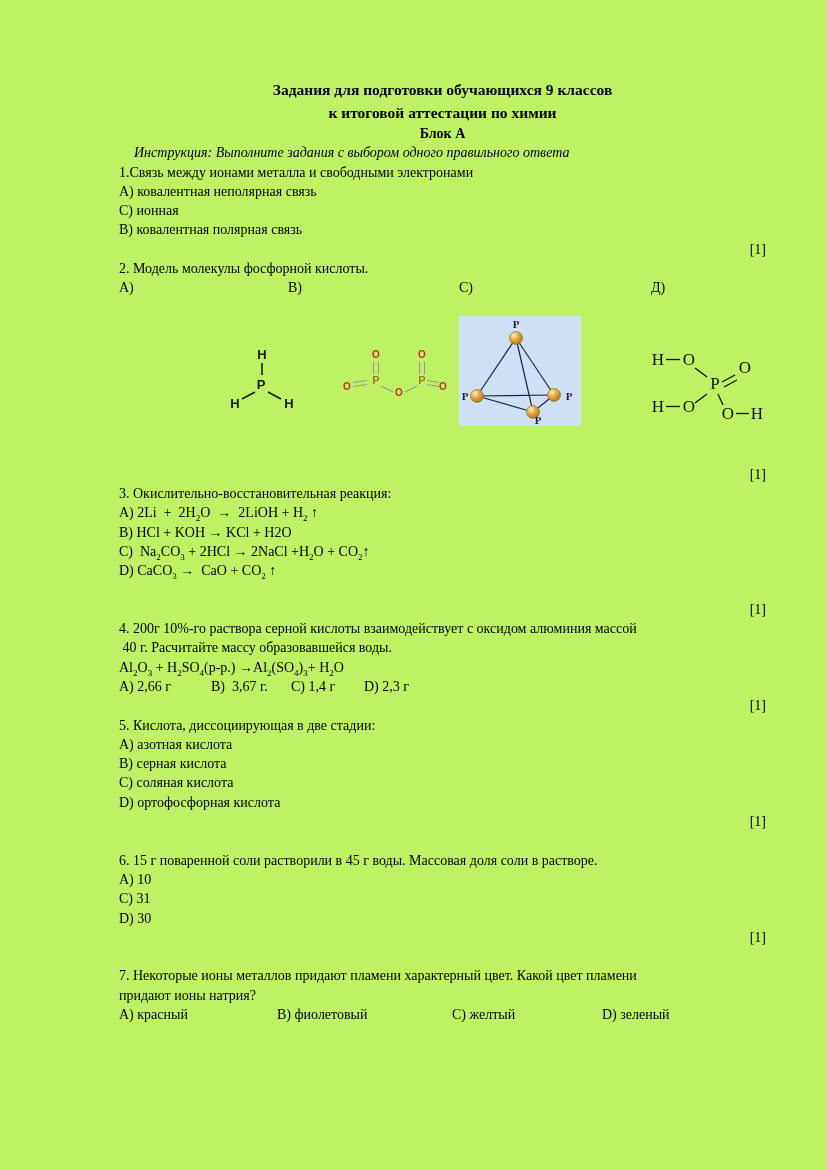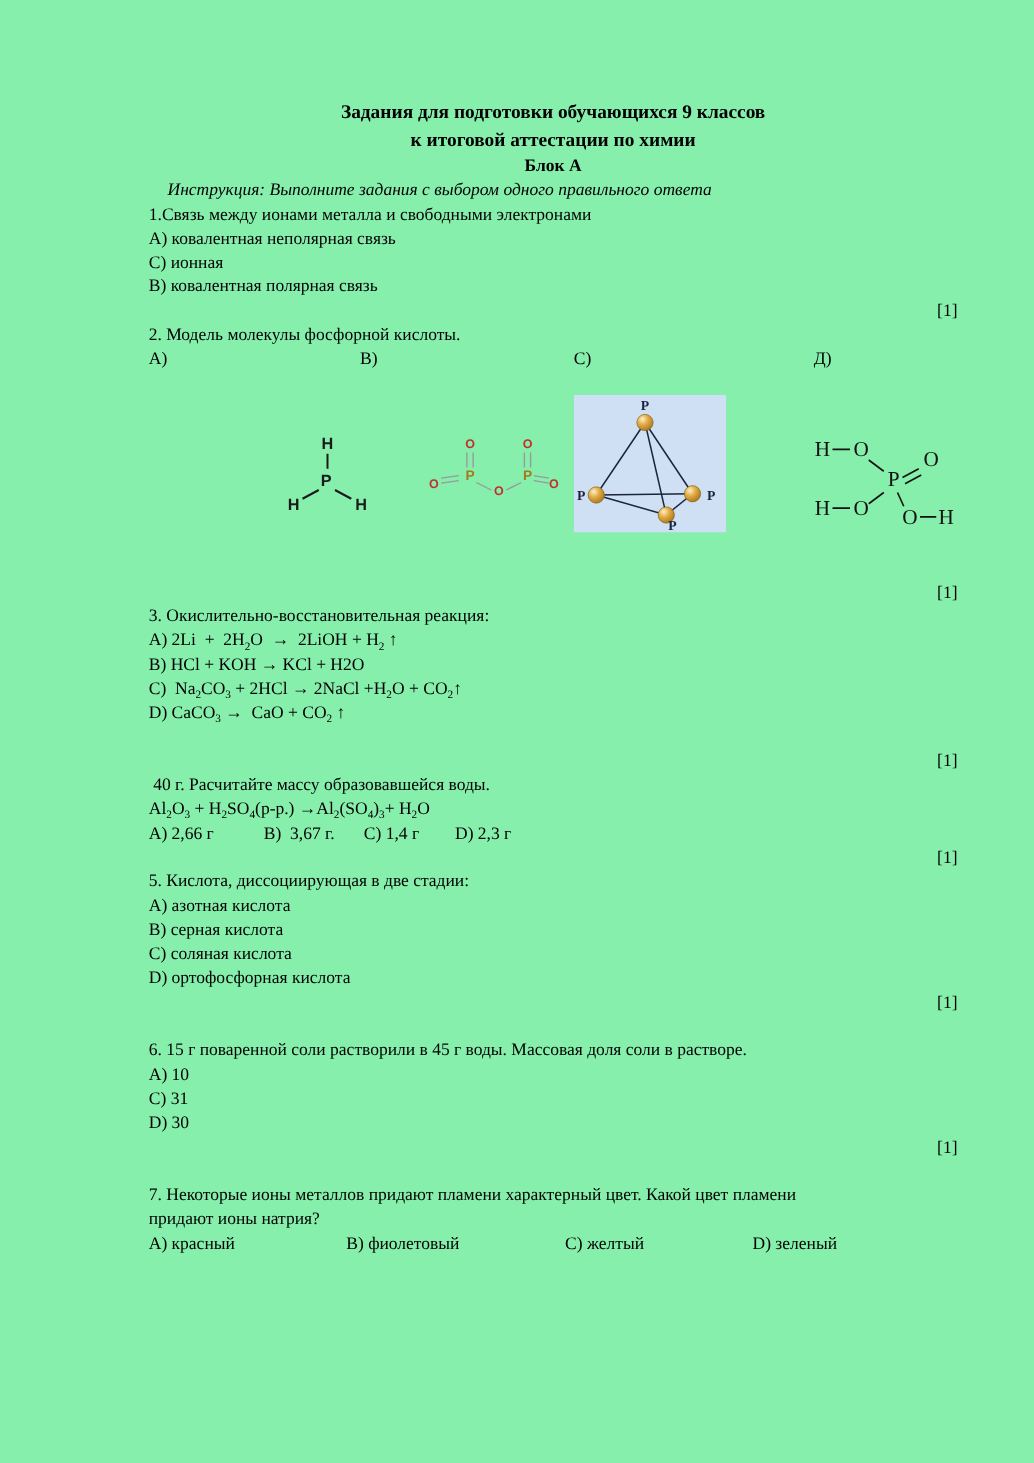--- a/index.html
+++ b/index.html
@@ -1,17 +1,17 @@
 <!DOCTYPE html>
 <html><head>
 <meta charset="utf-8">
 <style>
   html,body { margin:0; padding:0; background:#ffffff; }
   .page {
-    width:827px; height:1170px; background:#86efac; position:relative;
+    width:827px; height:1170px; background:#bef264; position:relative;
     box-sizing:border-box; padding:78px 61px 0 119px;
     font-family:"Liberation Serif", serif; font-size:14px; line-height:19.3px; color:#000;
   }
   .title { font-size:15.5px; font-weight:bold; text-align:center; line-height:23px; }
   .block-heading { font-weight:bold; text-align:center; }
   .instruction { font-style:italic; text-indent:15px; white-space:pre-wrap; }
   .line { white-space:pre-wrap; min-height:19.3px; }
   .score { text-align:right; }
   .spacer { height:19.3px; }
   .label-row { display:flex; }
@@ -145,20 +145,21 @@
   <div class="score">[1]</div>
 
   <div class="line">3. Окислительно-восстановительная реакция:</div>
   <div class="line">A) 2Li  +  2H<sub>2</sub>O  →  2LiOH + H<sub>2</sub> ↑</div>
   <div class="line">B) HCl + KOH → KCl + H2O</div>
   <div class="line">C)  Na<sub>2</sub>CO<sub>3</sub> + 2HCl → 2NaCl +H<sub>2</sub>O + CO<sub>2</sub>↑</div>
   <div class="line">D) CaCO<sub>3</sub> →  CaO + CO<sub>2</sub> ↑</div>
   <div class="spacer"></div>
   <div class="score">[1]</div>
 
+  <div class="line">4. 200г 10%-го раствора серной кислоты взаимодействует с оксидом алюминия массой</div>
   <div class="line"> 40 г. Расчитайте массу образовавшейся воды.</div>
   <div class="line">Al<sub>2</sub>O<sub>3</sub> + H<sub>2</sub>SO<sub>4</sub>(р-р.) →Al<sub>2</sub>(SO<sub>4</sub>)<sub>3</sub>+ H<sub>2</sub>O</div>
   <div class="label-row q4-row">
     <span class="c0">A) 2,66 г</span>
     <span class="c1">B)  3,67 г.</span>
     <span class="c2">C) 1,4 г</span>
     <span class="c3">D) 2,3 г</span>
   </div>
   <div class="score">[1]</div>
 

